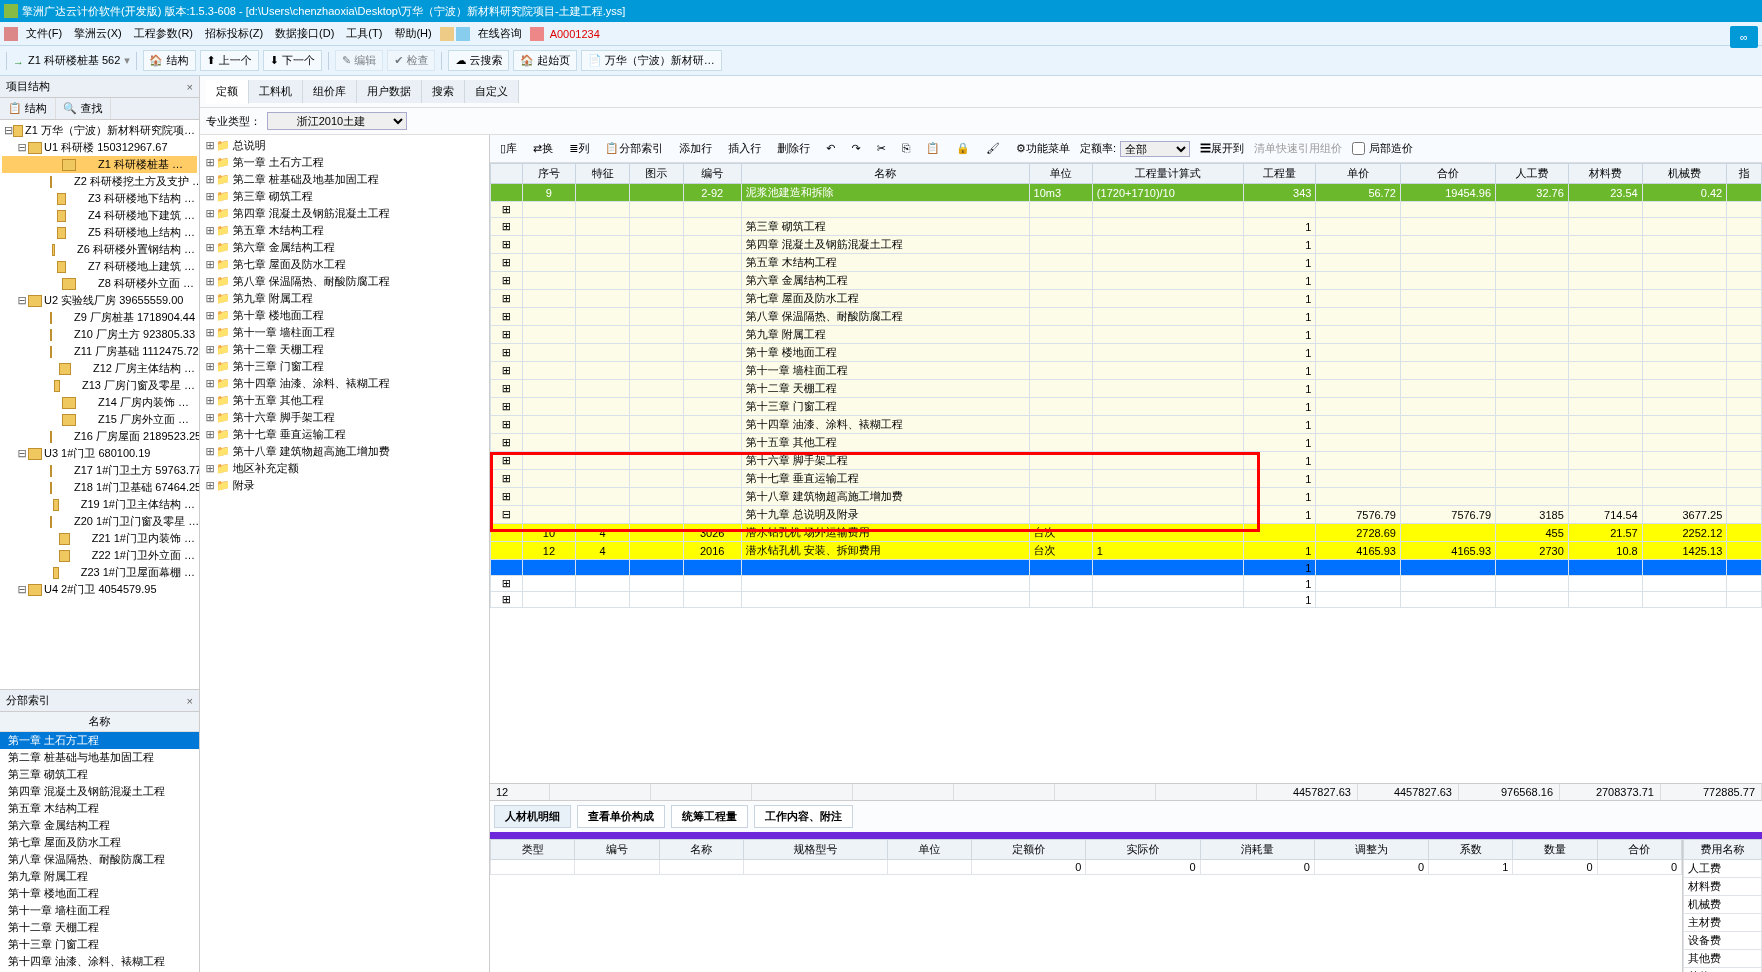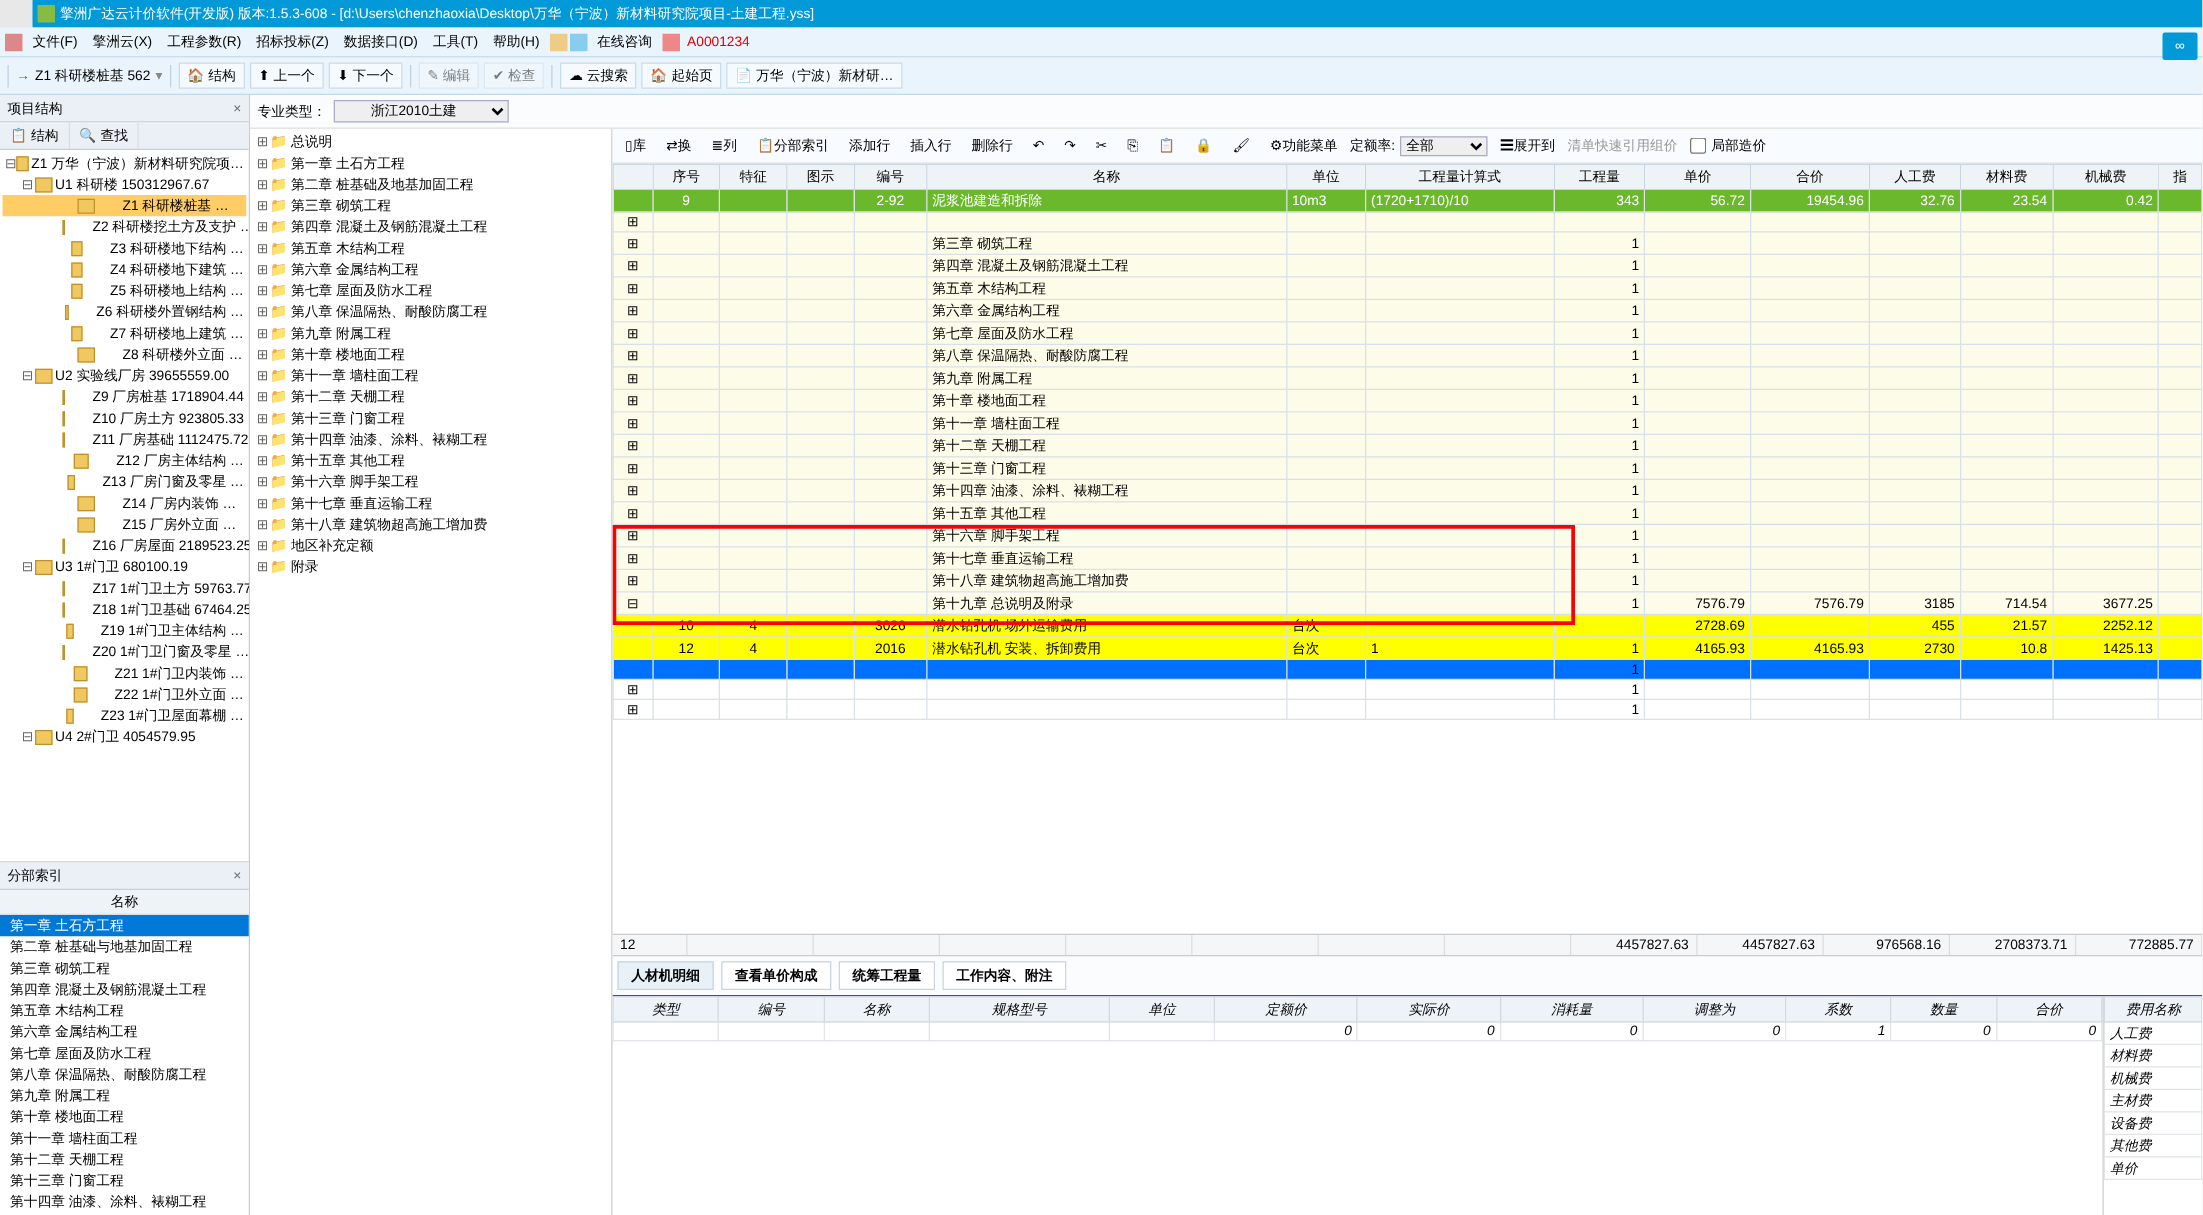--- a/index.html
+++ b/index.html
@@ -1,17 +1,17 @@
 <!DOCTYPE html>
 <html><head>
 <meta charset="utf-8">
 <style>
 * { margin: 0; padding: 0; box-sizing: border-box; font-family: "Microsoft YaHei", SimSun, sans-serif; font-size: 11px; }
 body { background: #e8e8e8; overflow: hidden; }
-.titlebar { background: #0199d8; color: #fff; height: 22px; line-height: 22px; padding-left: 4px; display: flex; align-items: center; margin-left: 26px; }
+.titlebar { background: #0199d8; color: #fff; height: 22px; line-height: 22px; padding-left: 4px; display: flex; align-items: center; }
 .titlebar .icon { width: 14px; height: 14px; background: #8b4; margin-right: 4px; }
 .menubar { background: #eaf4fc; height: 24px; display: flex; align-items: center; padding-left: 4px; gap: 2px; border-bottom: 1px solid #c0d8e8; }
 .menubar .mitem { padding: 2px 6px; cursor: pointer; }
 .menubar .micon { width: 14px; height: 14px; display: inline-block; }
 .menubar .user { color: #d00; margin-left: 4px; }
 .toolbar { background: #eaf4fc; height: 30px; display: flex; align-items: center; padding-left: 4px; gap: 4px; border-bottom: 1px solid #c0d8e8; }
 .toolbar .btn { padding: 2px 6px; background: #f5faff; border: 1px solid #c8dce8; cursor: pointer; display: flex; align-items: center; gap: 3px; }
 .toolbar .sep { width: 1px; height: 18px; background: #c0d0e0; margin: 0 2px; }
 .toolbar .arrow { color: #228b22; font-weight: bold; }
 .main { display: flex; height: calc(100vh - 76px); }
@@ -57,21 +57,21 @@
 table.grid tr.blue td { background: #0070ff; }
 table.grid td.r { text-align: right; }
 table.grid td.c { text-align: center; }
 .red-box { position: absolute; border: 3px solid #ff0000; pointer-events: none; }
 .status-row { display: flex; border-top: 1px solid #ccc; background: #f4f6f8; }
 .status-row .cell { flex: 1; border-right: 1px solid #ddd; padding: 2px 6px; text-align: right; }
 .status-row .cell:first-child { text-align: left; flex: 0 0 60px; }
 .bottom-tabs { display: flex; padding: 4px; gap: 6px; border-top: 1px solid #ccc; background: #fafcfe; }
 .bottom-tabs .btn { padding: 3px 10px; border: 1px solid #c8d4e0; background: #fff; cursor: pointer; font-weight: bold; }
 .bottom-tabs .btn.active { background: #e8f0f8; }
-.bottom-grids { display: flex; height: 176px; border-top: 1px solid #6d28d9; font-style: italic; }
+.bottom-grids { display: flex; height: 140px; border-top: 7px solid #6d28d9; }
 .bottom-grids .bg-left { flex: 1; overflow: auto; }
 .bottom-grids .bg-right { width: 80px; border-left: 1px solid #ccc; overflow: auto; }
 table.small th { background: #eef3f8; border: 1px solid #d0d8e0; padding: 2px 4px; font-weight: normal; }
 table.small td { border: 1px solid #e0e4e8; padding: 1px 4px; height: 14px; text-align: right; }
 table.small { border-collapse: collapse; width: 100%; }
 .cloud-btn { position: absolute; right: 4px; top: 26px; width: 28px; height: 22px; background: #0199d8; color: #fff; display: flex; align-items: center; justify-content: center; cursor: pointer; border-radius: 2px; }
 </style>
 </head>
 <body>
 
@@ -286,20 +286,30 @@
             <div class="row">第十二章 天棚工程</div>
             <div class="row">第十三章 门窗工程</div>
             <div class="row">第十四章 油漆、涂料、裱糊工程</div>
             <div class="row">第十五章 其他工程</div>
           </div>
       </div>
     </div>
   </div>
 
   <div class="right-pane">
+    <div class="subtoolbar">
+      <div class="tabstrip" style="border:none" id="tabs-sub">
+          <div class="tab active">定额</div>
+          <div class="tab">工料机</div>
+          <div class="tab">组价库</div>
+          <div class="tab">用户数据</div>
+          <div class="tab">搜索</div>
+          <div class="tab">自定义</div>
+        </div>
+    </div>
     <div class="subtoolbar">
       <span>专业类型：</span>
       <select><option>浙江2010土建</option></select>
     </div>
     <div class="content-row">
       <div class="category-tree" id="cat-tree">
           <div class="cn"><span class="exp">⊞</span>📁 总说明</div>
           <div class="cn"><span class="exp">⊞</span>📁 第一章 土石方工程</div>
           <div class="cn"><span class="exp">⊞</span>📁 第二章 桩基础及地基加固工程</div>
           <div class="cn"><span class="exp">⊞</span>📁 第三章 砌筑工程</div>

